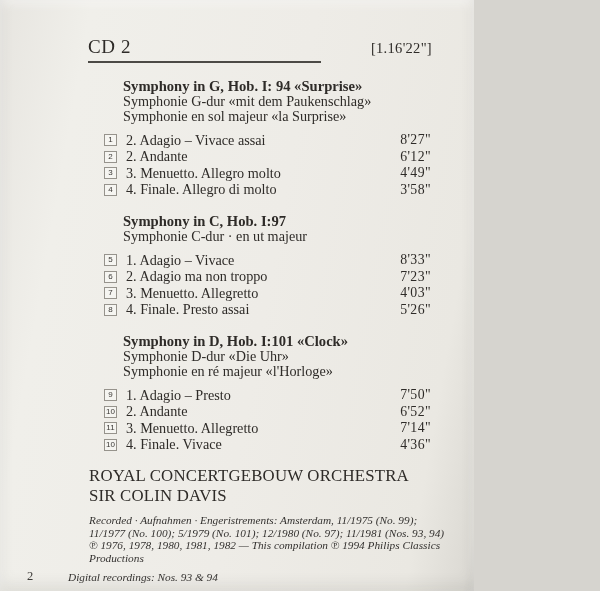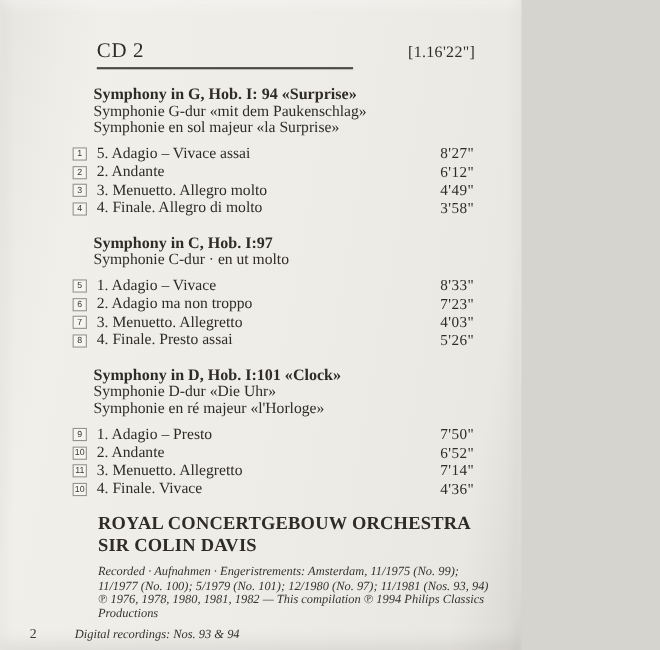--- a/index.html
+++ b/index.html
@@ -19,36 +19,36 @@
       linear-gradient(100deg,
         #e7e5e0 0%, #f0efea 16%, #eeece7 55%, #eae8e2 88%, #dcdad4 98%, #cfcdc7 100%);
     box-shadow: inset 0 -6px 14px rgba(90,88,82,0.12), inset 0 4px 10px rgba(255,255,255,0.5);
   }
   
   .cd-header{display:flex;align-items:baseline;margin:36px 42px 0 88px;}
   .cd-rule{flex:1;border-bottom:2px solid var(--rule);padding-bottom:3px;}
   .cd-label{font-size:19px;letter-spacing:0.6px;}
   .total-time{font-size:14.5px;margin-left:50px;white-space:nowrap;letter-spacing:0.3px;}
   
-  .sections{margin:0 43px 0 66px;}
+  .sections{margin:0 43px 0 104px;}
   .sym{margin-top:16px;}
   .titles{margin-left:19px;font-size:14.2px;line-height:15px;margin-bottom:8px;}
   .title-main{font-weight:bold;font-size:14.6px;}
   .track{display:flex;align-items:center;height:16.5px;font-size:14.2px;}
   .tno{
     box-sizing:border-box;width:13px;min-width:13px;height:12px;
     border:1px solid var(--box);
     font-family:"Liberation Sans", sans-serif;
     font-size:8px;line-height:10px;text-align:center;
     color:#3a3835;margin-right:9px;background:rgba(252,252,250,0.45);
   }
   .ttl{white-space:nowrap;}
   .dur{margin-left:auto;font-size:13.8px;letter-spacing:0.4px;}
   
-  .performers{margin:13px 42px 0 89px;font-weight:bold;font-size:16.8px;line-height:19.5px;letter-spacing:0.2px;}
+  .performers{margin:13px 42px 0 89px;font-weight:normal;font-size:16.8px;line-height:19.5px;letter-spacing:0.2px;}
   .credits{margin:9px 26px 0 89px;font-size:11.3px;line-height:12.7px;color:#333switch;}
   .credits, .digital{color:#343230;font-style:italic;}
   .digital{margin:6px 26px 0 68px;font-size:11.3px;line-height:12.7px;}
   .page-number{position:absolute;left:27px;top:569px;font-size:12.5px;color:#3c3a37;}
 </style>
 </head>
 <body>
 
 <div class="page">
 
@@ -63,21 +63,21 @@
 
     <div class="sym">
       <div class="titles">
         <div class="title-main">Symphony in G, Hob. I: 94 «Surprise»</div>
         <div>Symphonie G-dur «mit dem Paukenschlag»</div>
         <div>Symphonie en sol majeur «la Surprise»</div>
       </div>
       <div class="tracks">
         <div class="track">
           <span class="tno">1</span>
-          <span class="ttl">5. Adagio – Vivace assai</span>
+          <span class="ttl">2. Adagio – Vivace assai</span>
           <span class="dur">8'27"</span>
         </div>
         <div class="track">
           <span class="tno">2</span>
           <span class="ttl">2. Andante</span>
           <span class="dur">6'12"</span>
         </div>
         <div class="track">
           <span class="tno">3</span>
           <span class="ttl">3. Menuetto. Allegro molto</span>
@@ -87,21 +87,21 @@
           <span class="tno">4</span>
           <span class="ttl">4. Finale. Allegro di molto</span>
           <span class="dur">3'58"</span>
         </div>
       </div>
     </div>
 
     <div class="sym">
       <div class="titles">
         <div class="title-main">Symphony in C, Hob. I:97</div>
-        <div>Symphonie C-dur · en ut molto</div>
+        <div>Symphonie C-dur · en ut majeur</div>
       </div>
       <div class="tracks">
         <div class="track">
           <span class="tno">5</span>
           <span class="ttl">1. Adagio – Vivace</span>
           <span class="dur">8'33"</span>
         </div>
         <div class="track">
           <span class="tno">6</span>
           <span class="ttl">2. Adagio ma non troppo</span>

